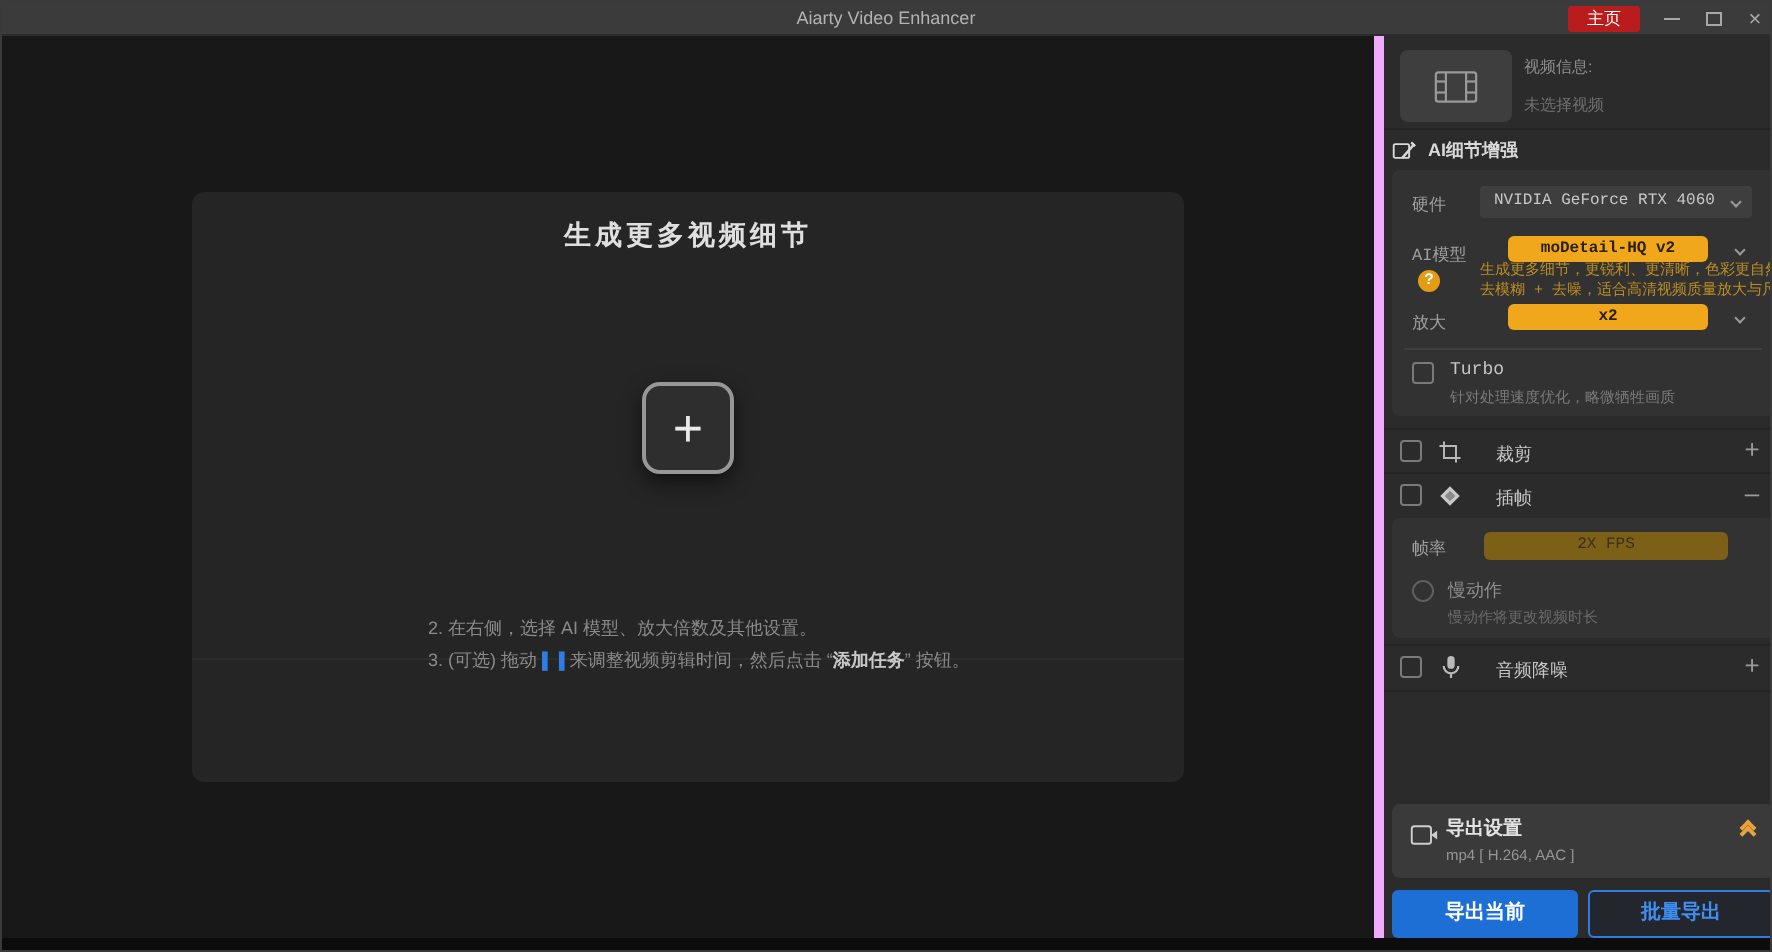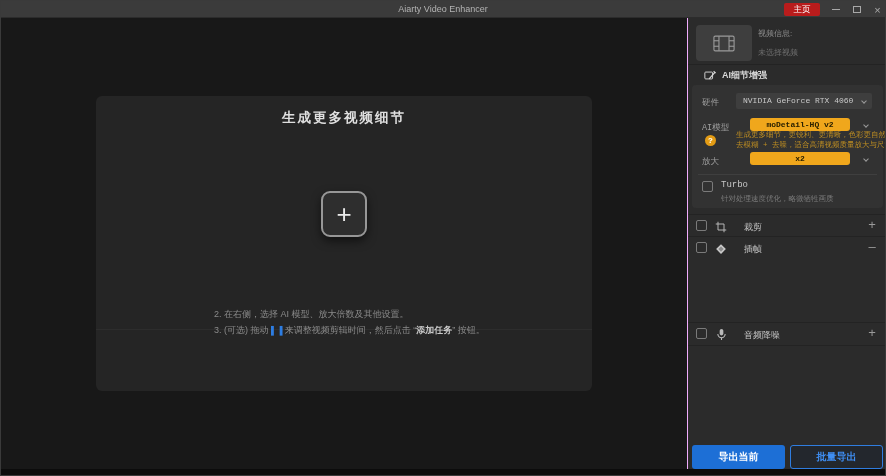--- a/index.html
+++ b/index.html
@@ -34,26 +34,26 @@
     color:#eaeaea; font-size:26px; font-weight:200; line-height:1;
   }
   #dz-divider { position:absolute; left:0; right:0; top:233px; height:1px; background:#2d2d2d; }
   #instructions { position:absolute; left:118px; top:212px; }
   .instr-line { font-size:9px; line-height:12px; color:#8a8a8a; margin-bottom:4px; white-space:nowrap; }
   .instr-line.first { margin-bottom:15px; }
   .seg-plus { color:#e6e6e6; font-weight:bold; }
   .seg-strong { color:#c9c9c9; font-weight:bold; }
   .seg-trim { color:#2d7de2; font-size:8px; }
   
-  #sidebar { position:absolute; left:686px; top:17px; width:200px; height:459px; background:#2b2b2b; border-left:1px solid #f0abfc; }
+  #sidebar { position:absolute; left:686px; top:17px; width:200px; height:459px; background:#2b2b2b; border-left:5px solid #f0abfc; }
   .sb-divider { position:absolute; left:0; width:200px; height:1px; background:#232323; }
   #vi-thumb { position:absolute; left:8px; top:7px; width:56px; height:36px; background:#3e3e3e; border-radius:4px; display:flex; align-items:center; justify-content:center; color:#9a9a9a; }
   .vi-label { position:absolute; left:70px; top:10px; font-size:8px; color:#8e8e8e; }
   .vi-empty { position:absolute; left:70px; top:29px; font-size:8px; color:#6f6f6f; }
-  .sec-header { position:absolute; left:16px; top:51px; display:flex; align-items:center; gap:6px; color:#d9d9d9; font-size:9px; font-weight:bold; }
+  .sec-header { position:absolute; left:4px; top:51px; display:flex; align-items:center; gap:6px; color:#d9d9d9; font-size:9px; font-weight:bold; }
   .panel { position:absolute; left:4px; width:191px; background:#323232; border-radius:4px;font-family:Liberation Mono, monospace; }
   #ai-box { top:67px; height:123px; }
   .row-label { position:absolute; font-size:8.5px; color:#9f9f9f; }
   .select {
     position:absolute; background:#3e3e3e; border-radius:2px; height:16px;
     color:#c8c8c8; font-size:8px; line-height:16px; padding-left:7px;
   }
   .select .chev { position:absolute; right:6px; top:6px; color:#9a9a9a; }
   .pill { position:absolute; height:13px; border-radius:3px; background:#f0a71c; color:#2a2000; font-size:8px; font-weight:bold; text-align:center; line-height:13px; }
   .pill.dim { background:#7c6018; color:#3a3118; font-weight:normal; }
@@ -198,35 +198,56 @@
       <span class="row-icon">
         <svg width="12" height="12" viewBox="0 0 16 16">
             <polygon points="8,1.5 14.5,8 8,14.5 1.5,8" fill="#c9c9c9"></polygon>
             <polygon points="8,4.5 11.5,8 8,11.5 4.5,8" fill="#8a8a8a"></polygon>
           </svg>
       </span>
       <span class="row-name">插帧</span>
       <span class="expander">–</span>
     </div>
 
+    <div class="panel" id="interp-box">
+      <div class="row-label" style="left:10px; top:10px">帧率</div>
+      <div class="pill dim" style="left:46px; top:7px; width:122px; height:14px; line-height:14px">2X FPS</div>
+      <div class="checkbox circle" style="left:10px; top:31px"></div>
+      <div class="cb-label" style="left:28px; top:30px; color:#8d8d8d">慢动作</div>
+      <div class="cb-desc" style="left:28px; top:45px; color:#6a6a6a">慢动作将更改视频时长</div>
+    </div>
 
     <div class="sb-divider" style="top:304px"></div>
     <div class="sec-row" style="top:306px">
       <div class="checkbox"></div>
       <span class="row-icon" style="left:28px">
         <svg width="11" height="13" viewBox="0 0 12 14" fill="none" stroke="currentColor" stroke-width="1.2">
             <rect x="4" y="1" width="4" height="7" rx="2" fill="currentColor" stroke="none"></rect>
             <path d="M2 6.5a4 4 0 0 0 8 0"></path>
             <line x1="6" y1="10.5" x2="6" y2="13"></line>
           </svg>
       </span>
       <span class="row-name">音频降噪</span>
       <span class="expander">+</span>
     </div>
     <div class="sb-divider" style="top:327px"></div>
 
+    <div id="export-box">
+      <span style="position:absolute; left:9px; top:9px; color:#cfcfcf; display:flex">
+        <svg width="14" height="13" viewBox="0 0 16 14" fill="none" stroke="currentColor" stroke-width="1.1">
+            <rect x="1" y="2" width="11" height="10" rx="1.5"></rect>
+            <path d="M12 7 L15.5 4.5 V9.5 Z" fill="currentColor" stroke="none"></path>
+          </svg>
+      </span>
+      <div class="exp-title">导出设置</div>
+      <div class="exp-format">mp4 [ H.264, AAC ]</div>
+      <div class="chev-up-double">
+          <i></i>
+          <i></i>
+        </div>
+    </div>
 
     <div class="btn" id="export-current-btn">导出当前</div>
     <div class="btn" id="batch-export-btn">批量导出</div>
   </div>
 
   <div id="bottom-strip"></div>
 </div>
 
 </body></html>

